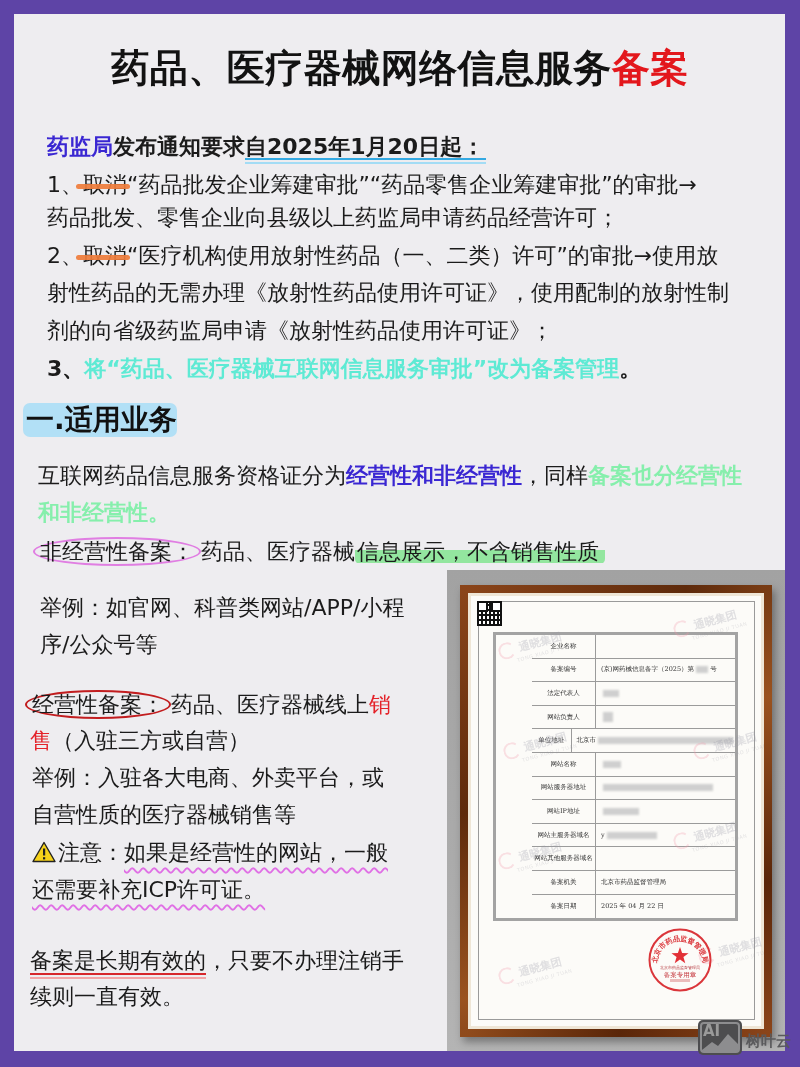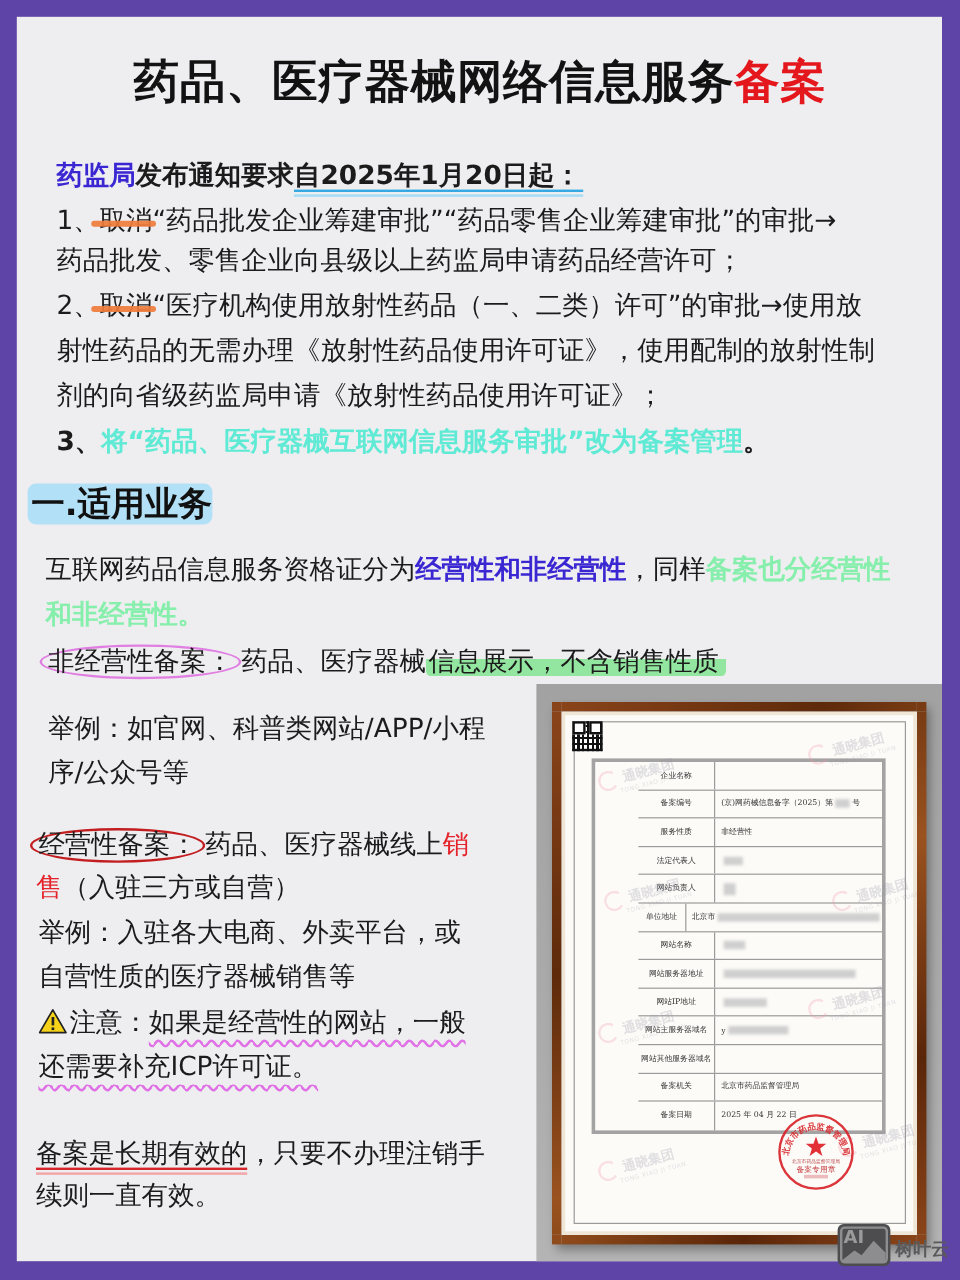--- a/index.html
+++ b/index.html
@@ -159,26 +159,20 @@
           </div>
         <div class="crow">
             <div class="clabel">备案编号</div>
             <div class="cval">
               <span>(京)网药械信息备字（2025）第</span>
               <span class="blur" style="width:12px"></span>
               <span>号</span>
             </div>
           </div>
         <div class="crow">
-            <div class="clabel">服务性质</div>
-            <div class="cval">
-              <span>非经营性</span>
-            </div>
-          </div>
-        <div class="crow">
             <div class="clabel">法定代表人</div>
             <div class="cval">
               <span class="blur" style="width:16px"></span>
             </div>
           </div>
         <div class="crow">
             <div class="clabel">网站负责人</div>
             <div class="cval">
               <span class="blur" style="width:10px;height:10px"></span>
             </div>

